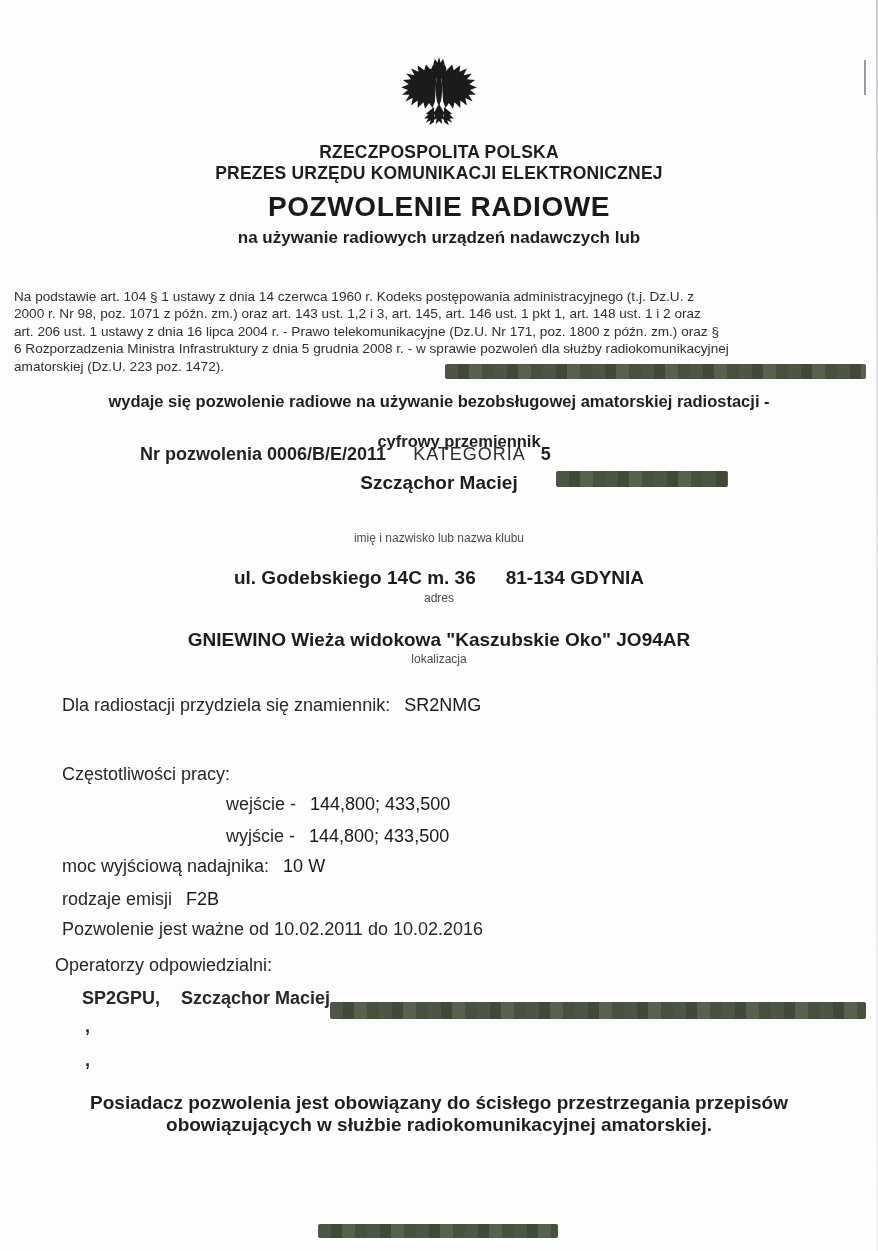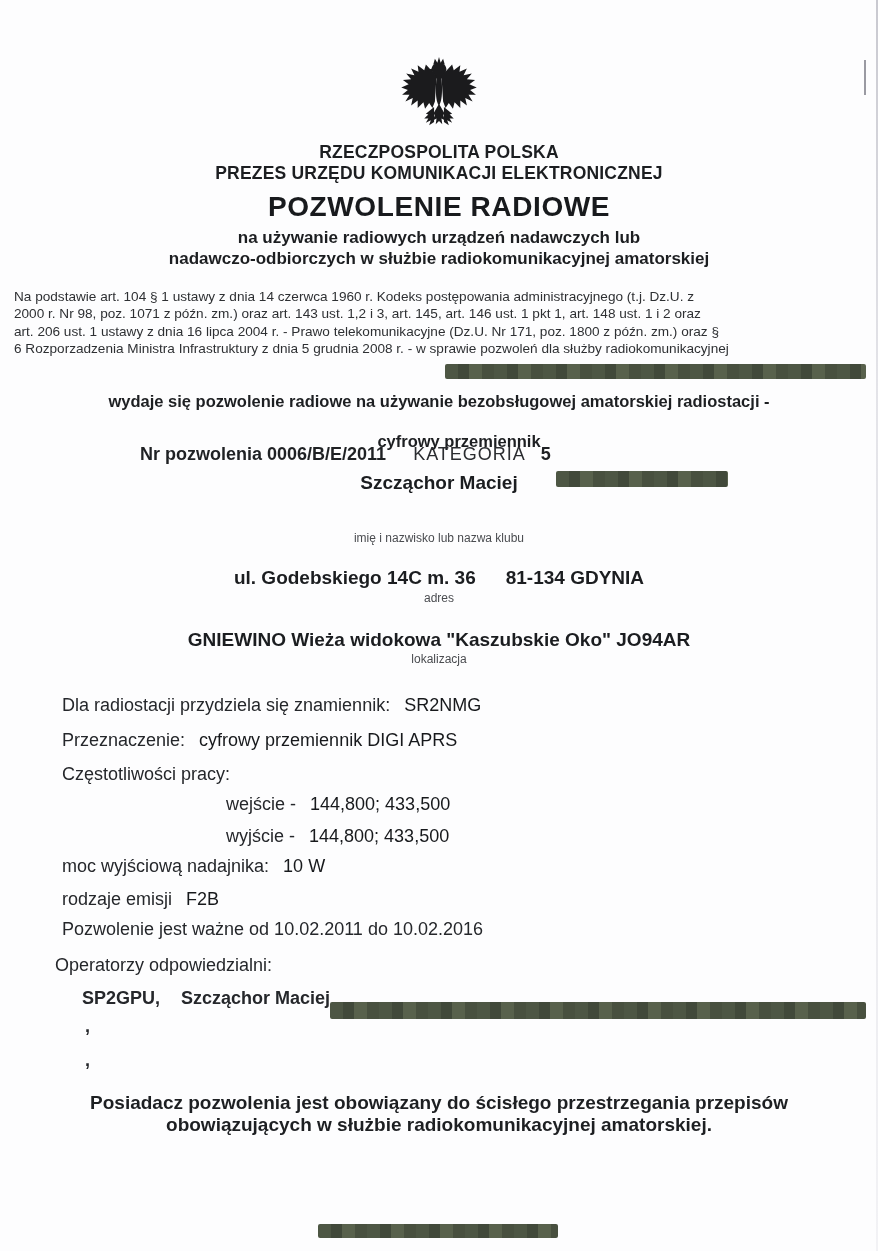--- a/index.html
+++ b/index.html
@@ -53,27 +53,27 @@
         <path d="M44,62 L34,70 L37,71 L32,76 L37,76 L34,81 L40,78 L38,84 L44,80 Z"></path>
         <path d="M56,62 L66,70 L63,71 L68,76 L63,76 L66,81 L60,78 L62,84 L56,80 Z"></path>
       </g>
     </svg>
   </div>
 
   <div class="abs ctr header-line" style="top:142px;">RZECZPOSPOLITA POLSKA</div>
   <div class="abs ctr header-line" style="top:163px;">PREZES URZĘDU KOMUNIKACJI ELEKTRONICZNEJ</div>
   <div class="abs ctr doc-title" style="top:191px;">POZWOLENIE RADIOWE</div>
   <div class="abs ctr subtitle" style="top:228px;">na używanie radiowych urządzeń nadawczych lub</div>
-  <div class="abs ctr subtitle" style="top:249px;">nadawczo-odbiorczych w służbie radiokomunikacyjnej amatorskiej</div>
 
   <div class="abs legal" style="left:14px;top:288px;width:856px;">
     <div>Na podstawie art. 104 § 1 ustawy z dnia 14 czerwca 1960 r. Kodeks postępowania administracyjnego (t.j. Dz.U. z</div>
     <div>2000 r. Nr 98, poz. 1071 z późn. zm.) oraz art. 143 ust. 1,2 i 3, art. 145, art. 146 ust. 1 pkt 1, art. 148 ust. 1 i 2 oraz</div>
     <div>art. 206 ust. 1 ustawy z dnia 16 lipca 2004 r. - Prawo telekomunikacyjne (Dz.U. Nr 171, poz. 1800 z późn. zm.) oraz §</div>
     <div>6 Rozporzadzenia Ministra Infrastruktury z dnia 5 grudnia 2008 r. - w sprawie pozwoleń dla służby radiokomunikacyjnej</div>
+    <div>amatorskiej (Dz.U. 223 poz. 1472).</div>
   </div>
 
   <div class="redaction" style="left:445px;top:364px;width:421px;height:15px;"></div>
 
   <div class="abs ctr issue" style="top:392px;">wydaje się pozwolenie radiowe na używanie bezobsługowej amatorskiej radiostacji -</div>
   <div class="abs ctr issue" style="top:432px;padding-left:20px;">cyfrowy przemiennik</div>
 
   <div class="abs" style="left:140px;top:444px;font-size:18px;">
     <span class="b">Nr pozwolenia 0006/B/E/2011</span>
     <span style="margin-left:22px;letter-spacing:1px;color:#2a2c30;">KATEGORIA</span>
@@ -89,24 +89,20 @@
     <span>ul. Godebskiego 14C m. 36</span><span style="display:inline-block;width:30px;"></span><span>81-134 GDYNIA</span>
   </div>
   <div class="abs ctr caption" style="top:591px;">adres</div>
 
   <div class="abs ctr big-bold" style="top:629px;">GNIEWINO Wieża widokowa "Kaszubskie Oko" JO94AR</div>
   <div class="abs ctr caption" style="top:652px;">lokalizacja</div>
 
   <div class="abs field" style="left:62px;top:695px;">
     <span>Dla radiostacji przydziela się znamiennik:</span>
     <span class="val">SR2NMG</span>
-  </div>
-  <div class="abs field" style="left:62px;top:730px;">
-    <span>Przeznaczenie:</span>
-    <span class="val">cyfrowy przemiennik DIGI APRS</span>
   </div>
   <div class="abs field" style="left:62px;top:764px;">Częstotliwości pracy:</div>
   <div class="abs field" style="left:226px;top:794px;">
     <span>wejście -</span>
     <span class="val">144,800; 433,500</span>
   </div>
   <div class="abs field" style="left:226px;top:826px;">
     <span>wyjście -</span>
     <span class="val">144,800; 433,500</span>
   </div>

